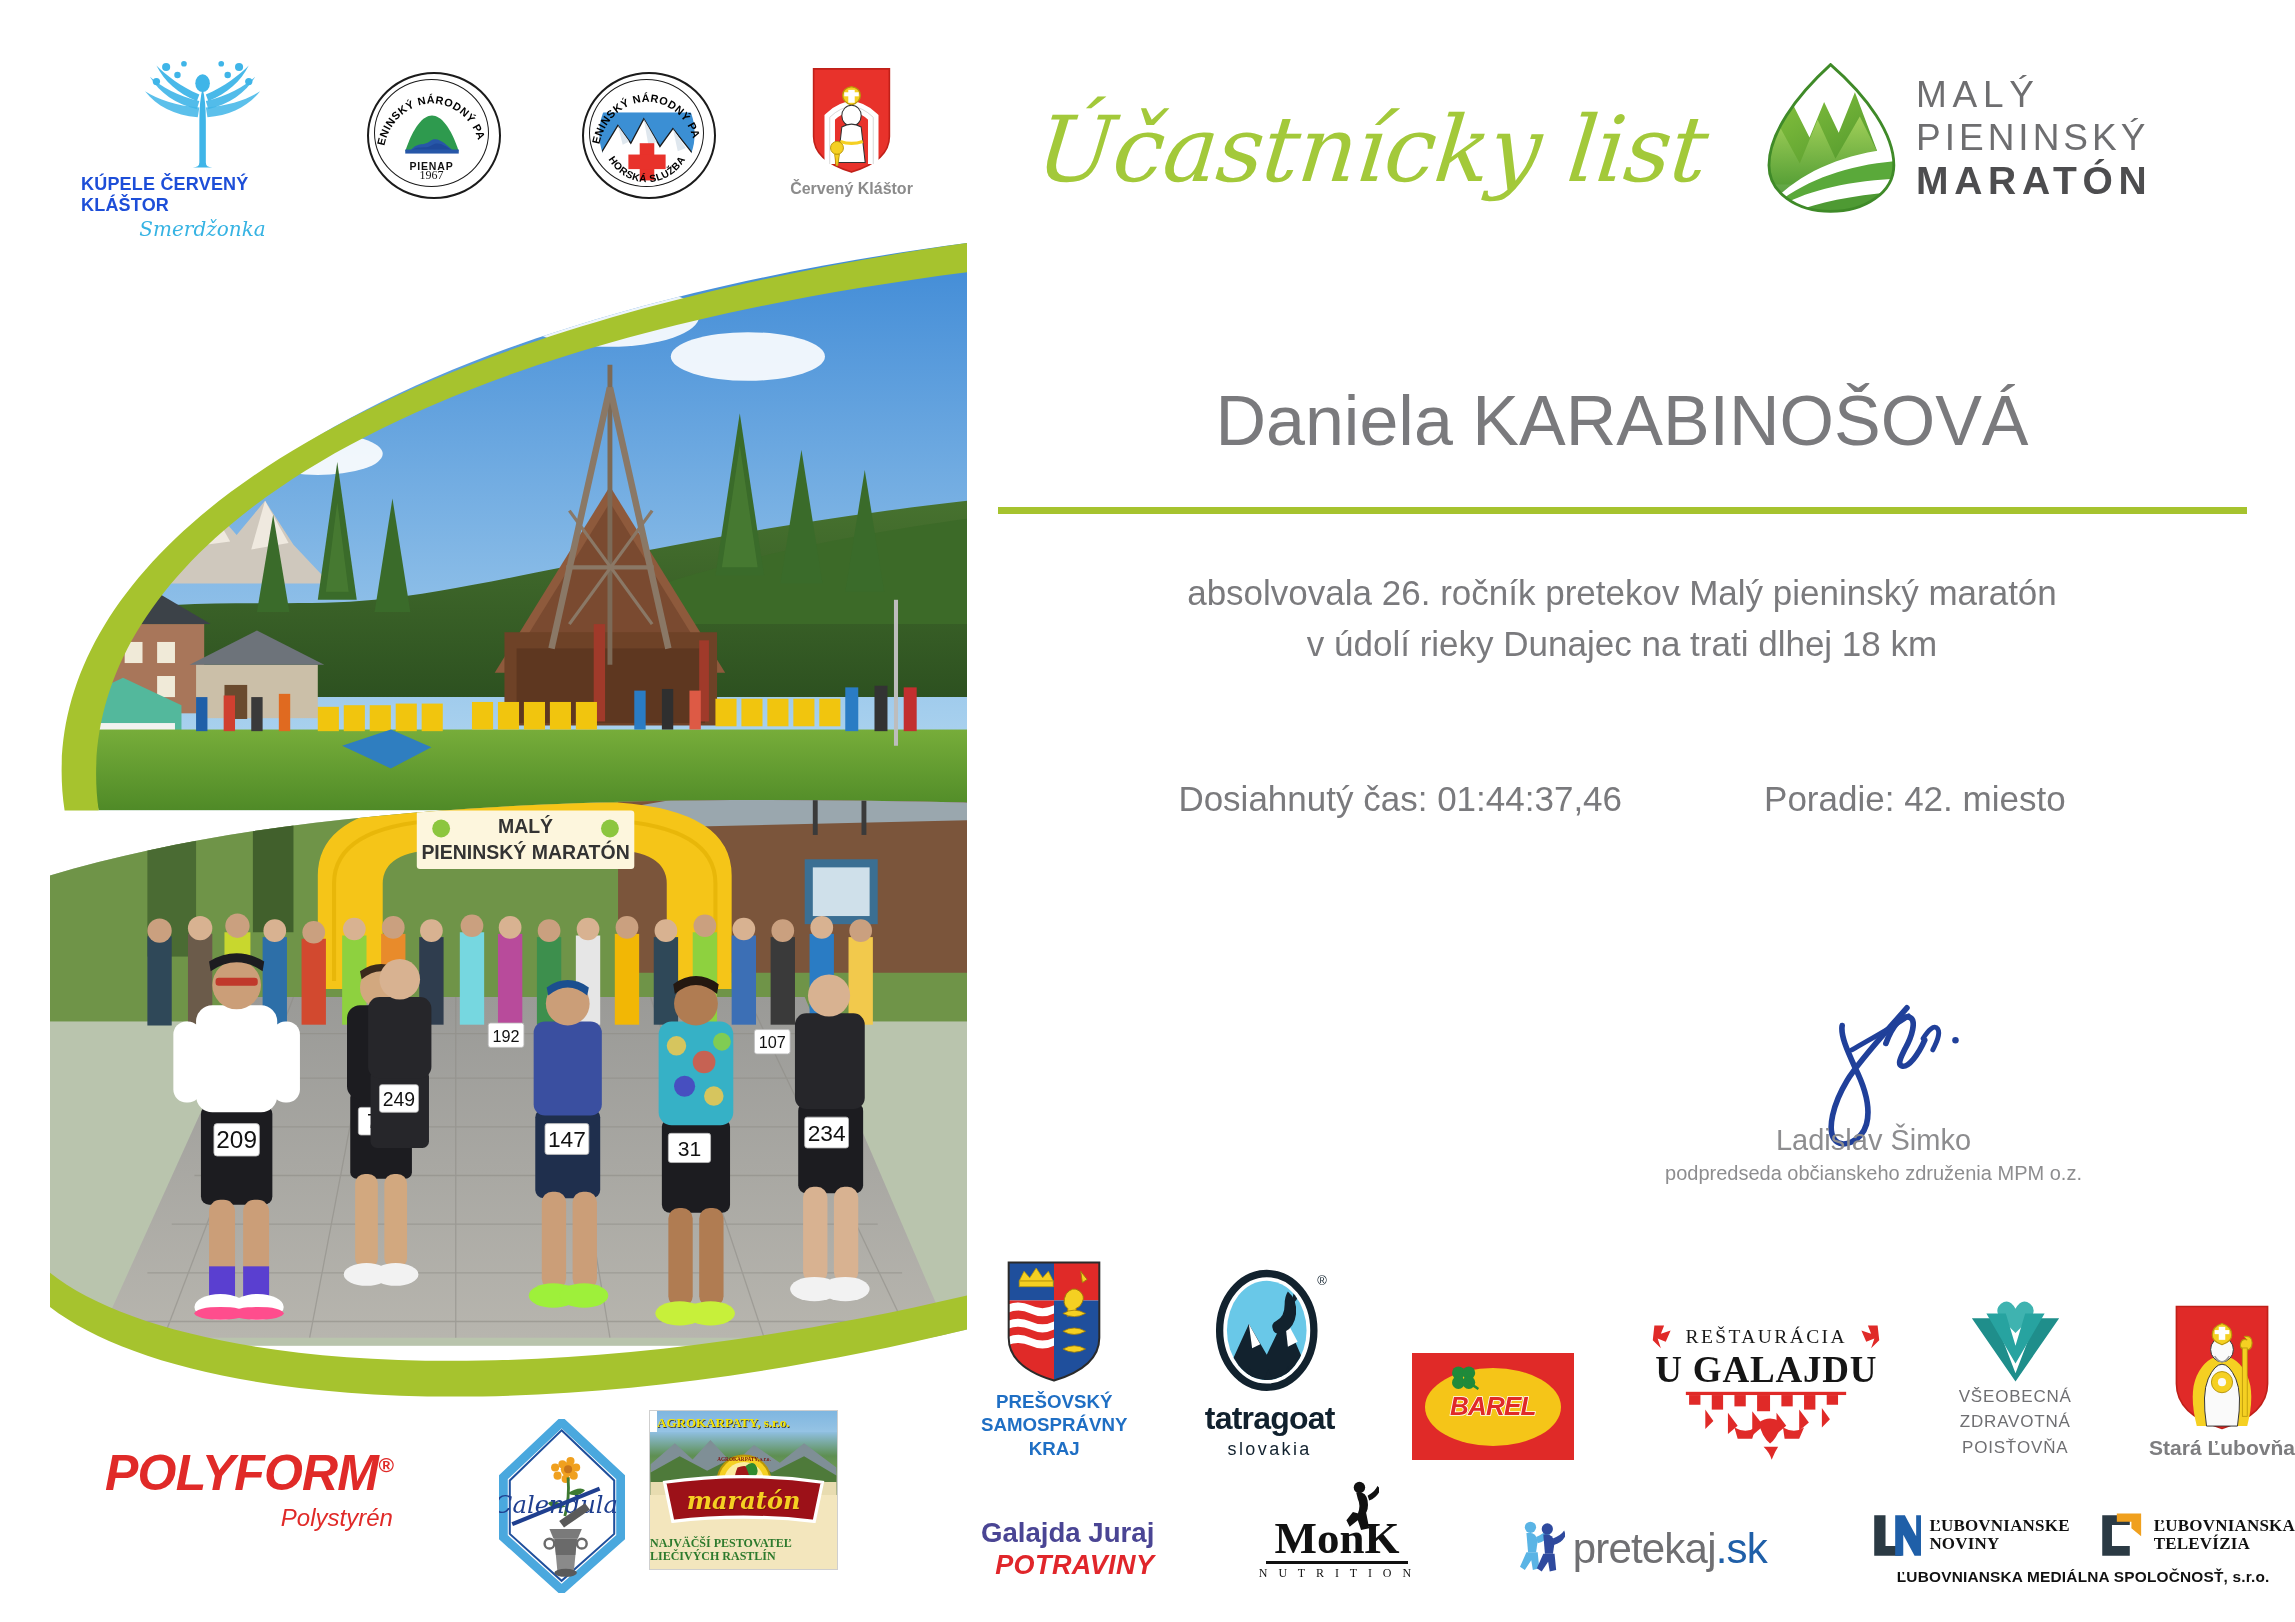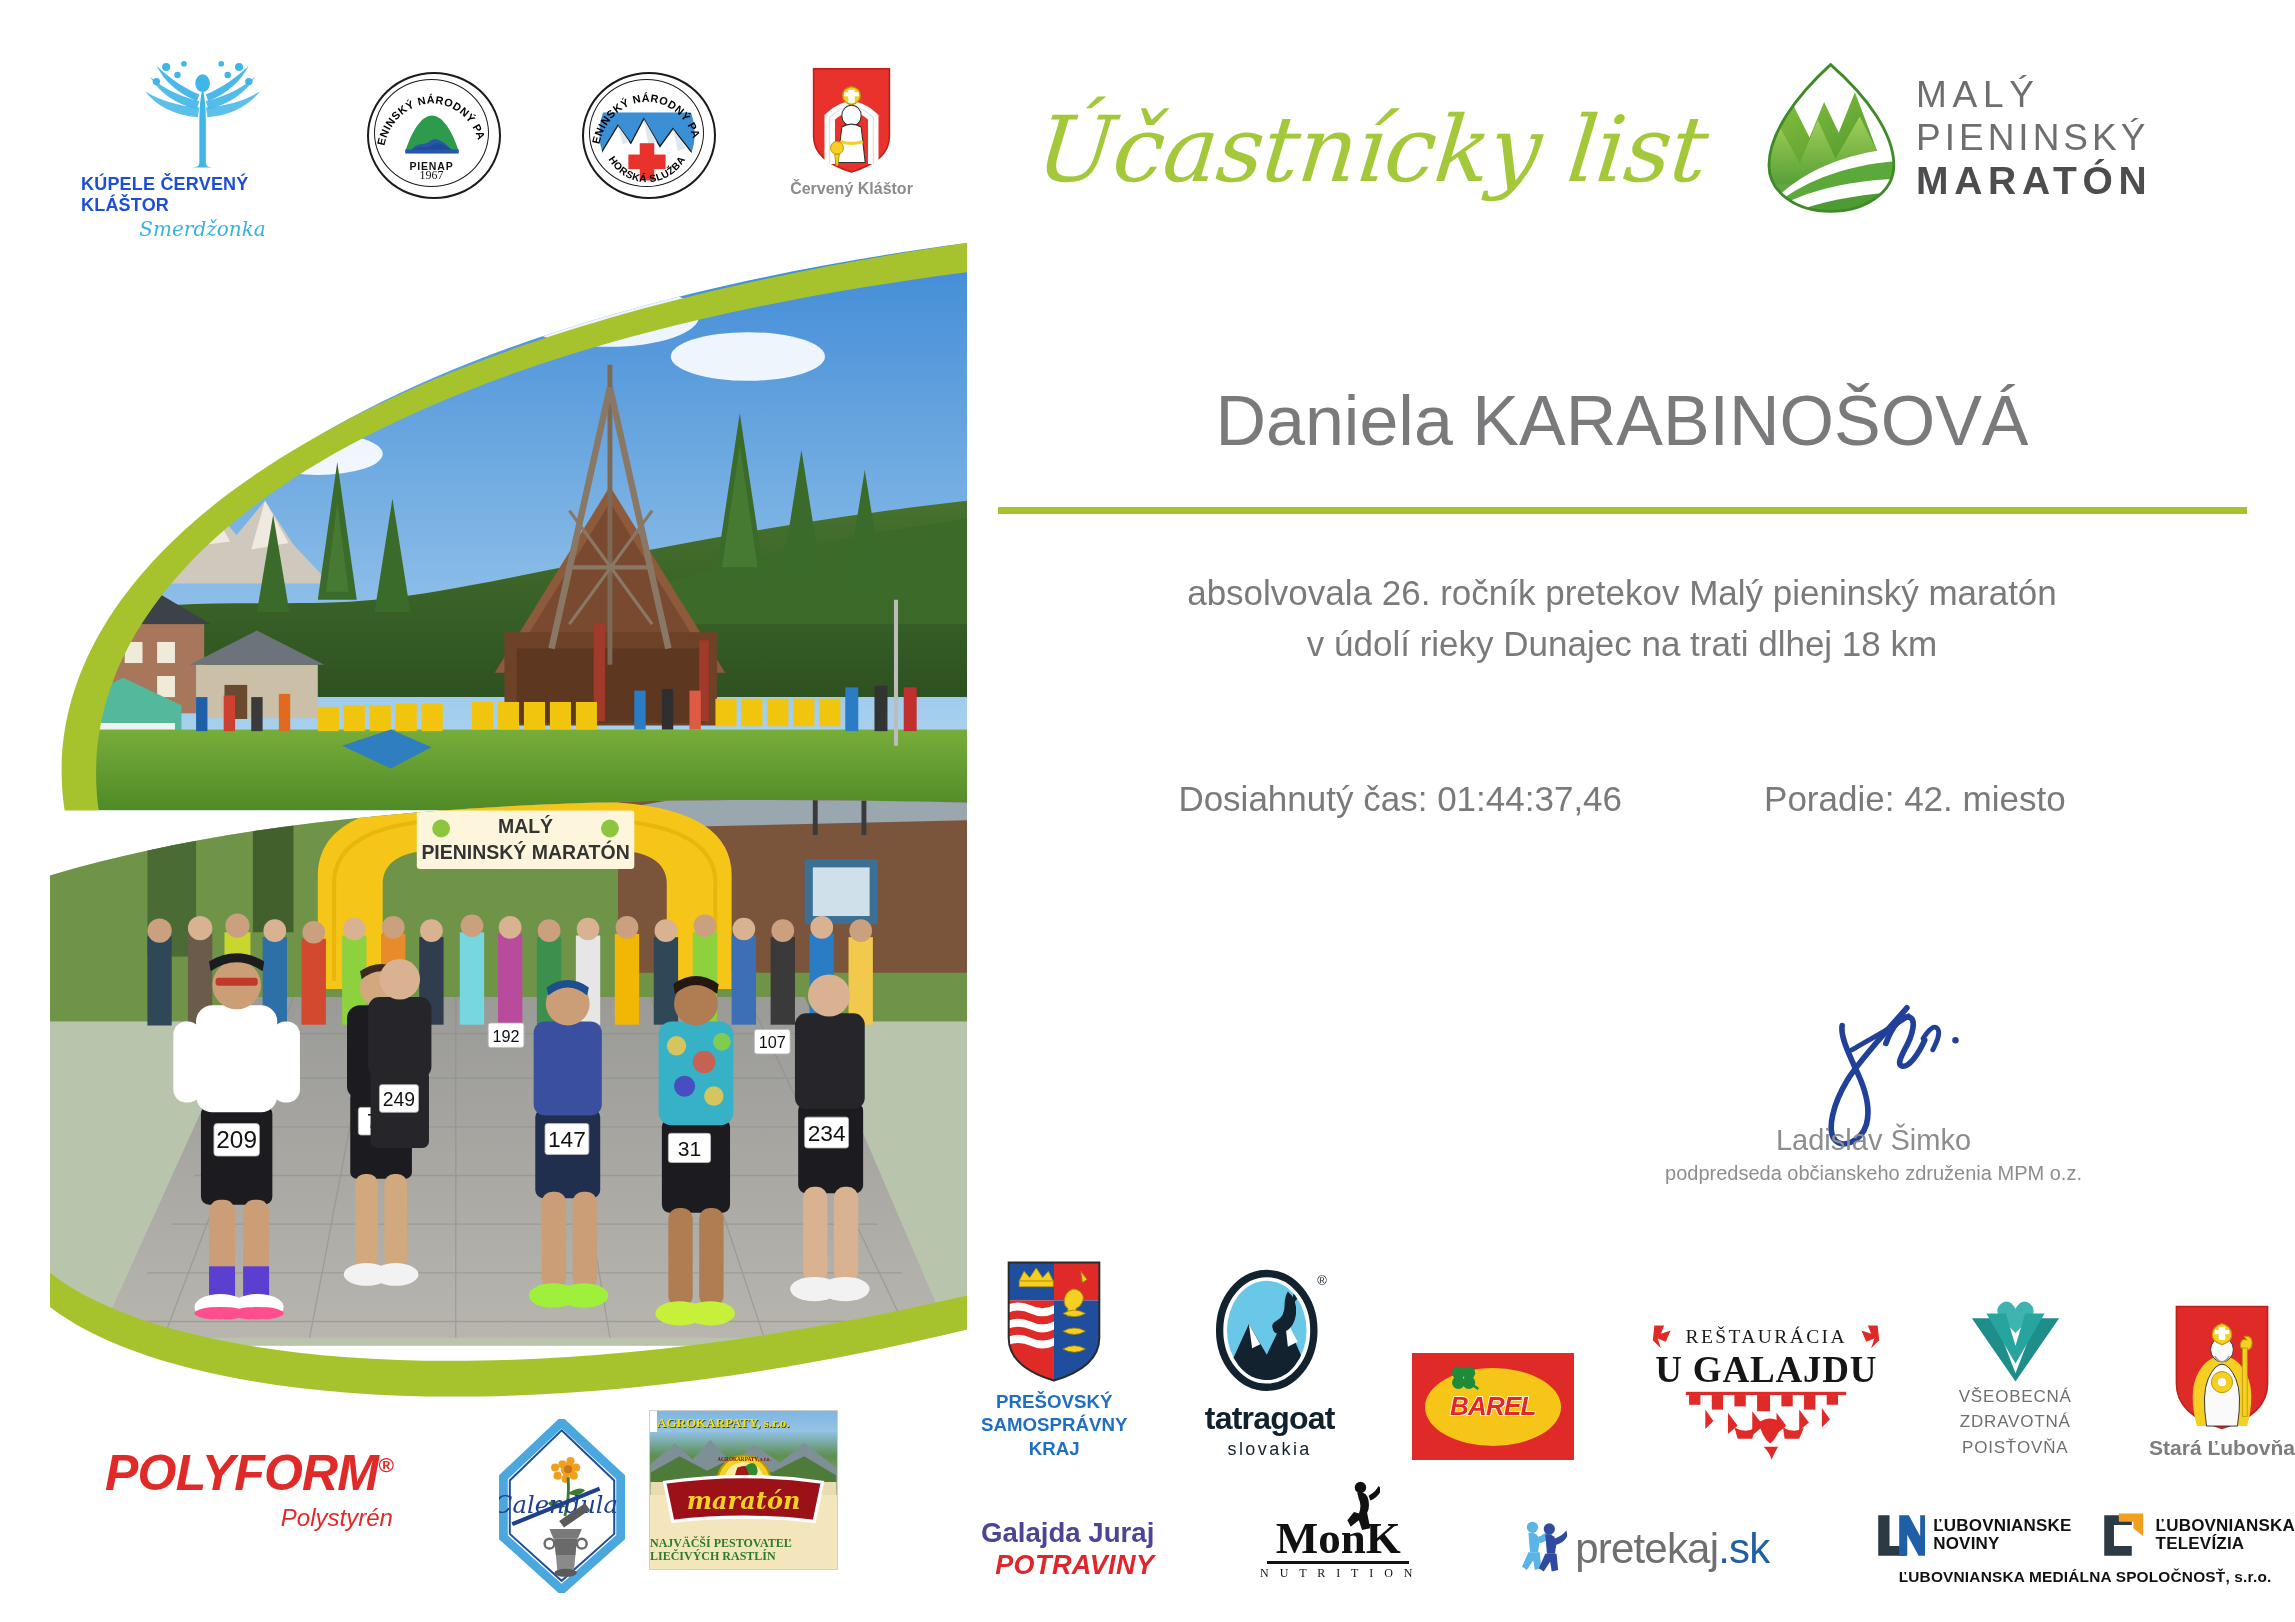--- a/index.html
+++ b/index.html
@@ -83,21 +83,21 @@
   .gj-1{font-size:27.6px;font-weight:bold;color:#4a4594;}
   .gj-2{font-size:27px;font-weight:bold;font-style:italic;color:#e0262b;letter-spacing:0.4px;margin-top:1px;}
 
   .monk-word{font-size:45px;font-weight:bold;color:#111;font-family:"Liberation Serif",serif;line-height:.95;}
   .monk-rule{width:142px;height:2.4px;background:#111;margin-top:1.6px;}
   .monk-sub{font-size:12px;color:#111;letter-spacing:4px;font-family:"Liberation Serif",serif;margin-top:2.4px;}
 
   .pretekaj-word{font-size:42px;color:#6f6f72;letter-spacing:-0.8px;}
   .pretekaj-sk{color:#1f5fa8;}
 
-  .ln-wrap{display:flex;align-items:center;gap:8px;}
+  .ln-wrap{display:flex;align-items:center;gap:8px;font-family:Liberation Serif, serif;}
   .ln-txt{font-size:17px;font-weight:bold;color:#111;line-height:1.08;letter-spacing:0.2px;}
   .lms-cap{font-size:15.4px;font-weight:bold;color:#111;margin-top:9.7px;letter-spacing:0.2px;}
 
   
   #polyform{left:105px;top:1444px;}
   .pf-word{font-size:50px;font-weight:bold;color:#e02a28;letter-spacing:-0.8px;font-style:italic;}
   .pf-word sup{font-size:21px;vertical-align:super;}
   .pf-sub{font-size:24px;font-style:italic;color:#e02a28;text-align:right;margin-top:1.6px;}
 
   #calendula{left:499px;top:1419px;width:126px;height:174px;}

